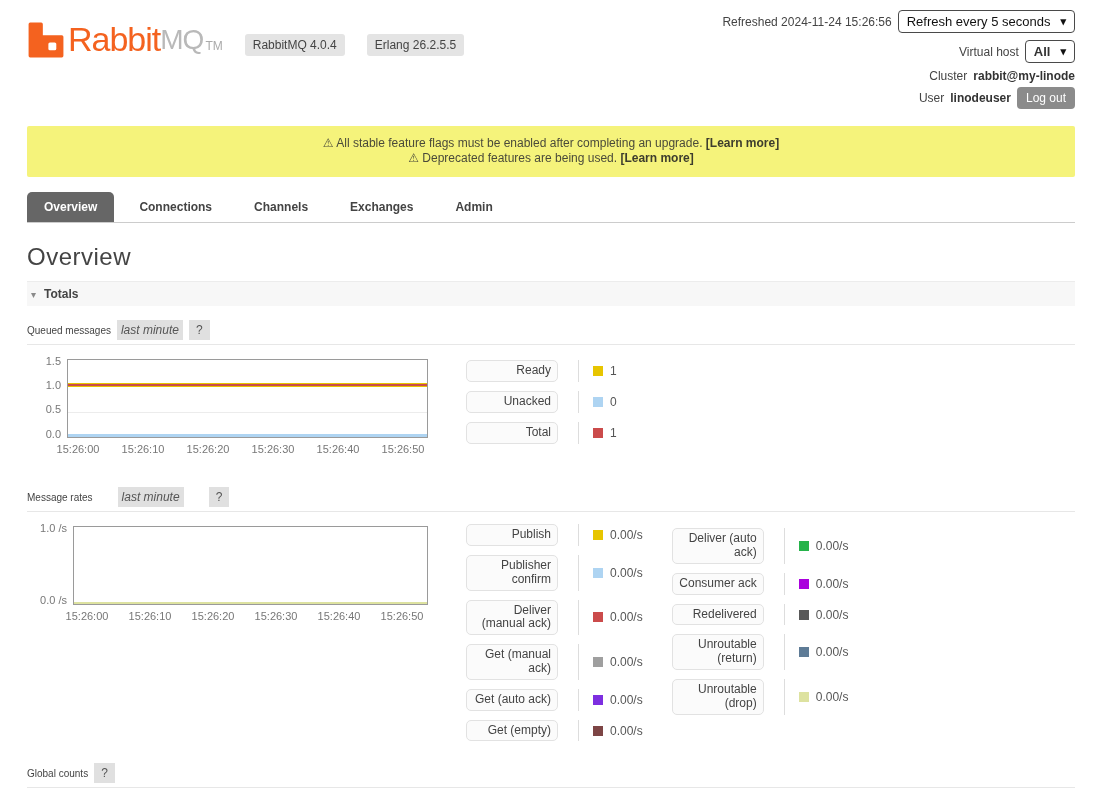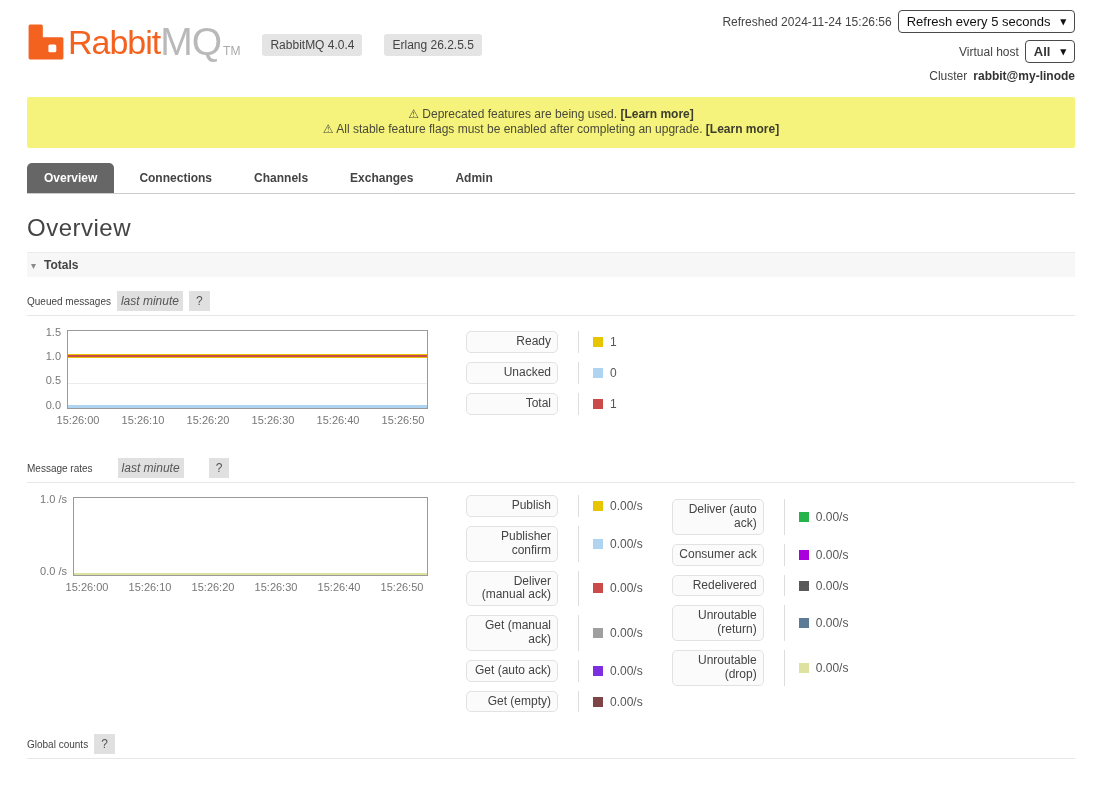--- a/index.html
+++ b/index.html
@@ -6,21 +6,21 @@
   html,body { width:1094px; height:794px; background:#fff; overflow:hidden;
     font-family:"Liberation Sans", sans-serif; font-size:12px; color:#444; }
   .content { padding:0 19px 0 27px; }
 
   
   .header { display:flex; justify-content:space-between; padding:10px 19px 0 27px; }
   .logo-row { display:flex; align-items:flex-start; padding-top:10px; }
   .logo { display:flex; align-items:center; }
   .logo svg { width:38px; height:38px; }
   .logo-rabbit { font-size:34px; color:#f4621f; letter-spacing:-1px; margin-left:3px; }
-  .logo-mq { font-size:39px; color:#b9b9b9; letter-spacing:-1px; }
+  .logo-mq { font-size:28px; color:#b9b9b9; letter-spacing:-1px; }
   .logo-tm { font-size:12px; color:#aaa; align-self:flex-end; margin:0 0 6px 2px; }
   .version-badges { display:flex; gap:22px; margin:14px 0 0 22px; }
   .vbadge { background:#e4e4e4; border-radius:3px; padding:4px 8px; color:#444; font-size:12px; white-space:nowrap; }
   .status { text-align:right; line-height:1; }
   .status-row { margin-bottom:7px; display:flex; justify-content:flex-end; align-items:center; gap:6px; }
   .select { display:inline-flex; align-items:center; gap:10px; border:1px solid #4a4a4a;
     border-radius:4px; background:#fff; padding:4px 8px; font-size:13px; color:#111; cursor:pointer; }
   .select .chev { font-size:11px; font-weight:bold; }
   .logout-btn { background:#8b8b8b; color:#fff; border:none; border-radius:4px;
     padding:4px 9px; font-size:12px; cursor:pointer; }
@@ -107,30 +107,35 @@
       <span>Virtual host</span>
       <span class="select">
         <b>All</b>
         <span class="chev">▾</span>
       </span>
     </div>
     <div class="status-row" style="margin-bottom:5px;">
       <span>Cluster</span>
       <b>rabbit@my-linode</b>
     </div>
+    <div class="status-row">
+      <span>User</span>
+      <b>linodeuser</b>
+      <button class="logout-btn">Log out</button>
+    </div>
   </div>
 </div>
 
 <div class="banner" style="background: rgb(245, 243, 123);">
   <div>
+    <span>⚠ All stable feature flags must be enabled after completing an upgrade.</span>
+    <span class="lm">[Learn more]</span>
+  </div>
+  <div>
     <span>⚠ Deprecated features are being used.</span>
-    <span class="lm">[Learn more]</span>
-  </div>
-  <div>
-    <span>⚠ All stable feature flags must be enabled after completing an upgrade.</span>
     <span class="lm">[Learn more]</span>
   </div>
 </div>
 
 <div class="tabs">
   <span class="tab active">Overview</span>
   <span class="tab">Connections</span>
   <span class="tab">Channels</span>
   <span class="tab">Exchanges</span>
   <span class="tab">Admin</span>

